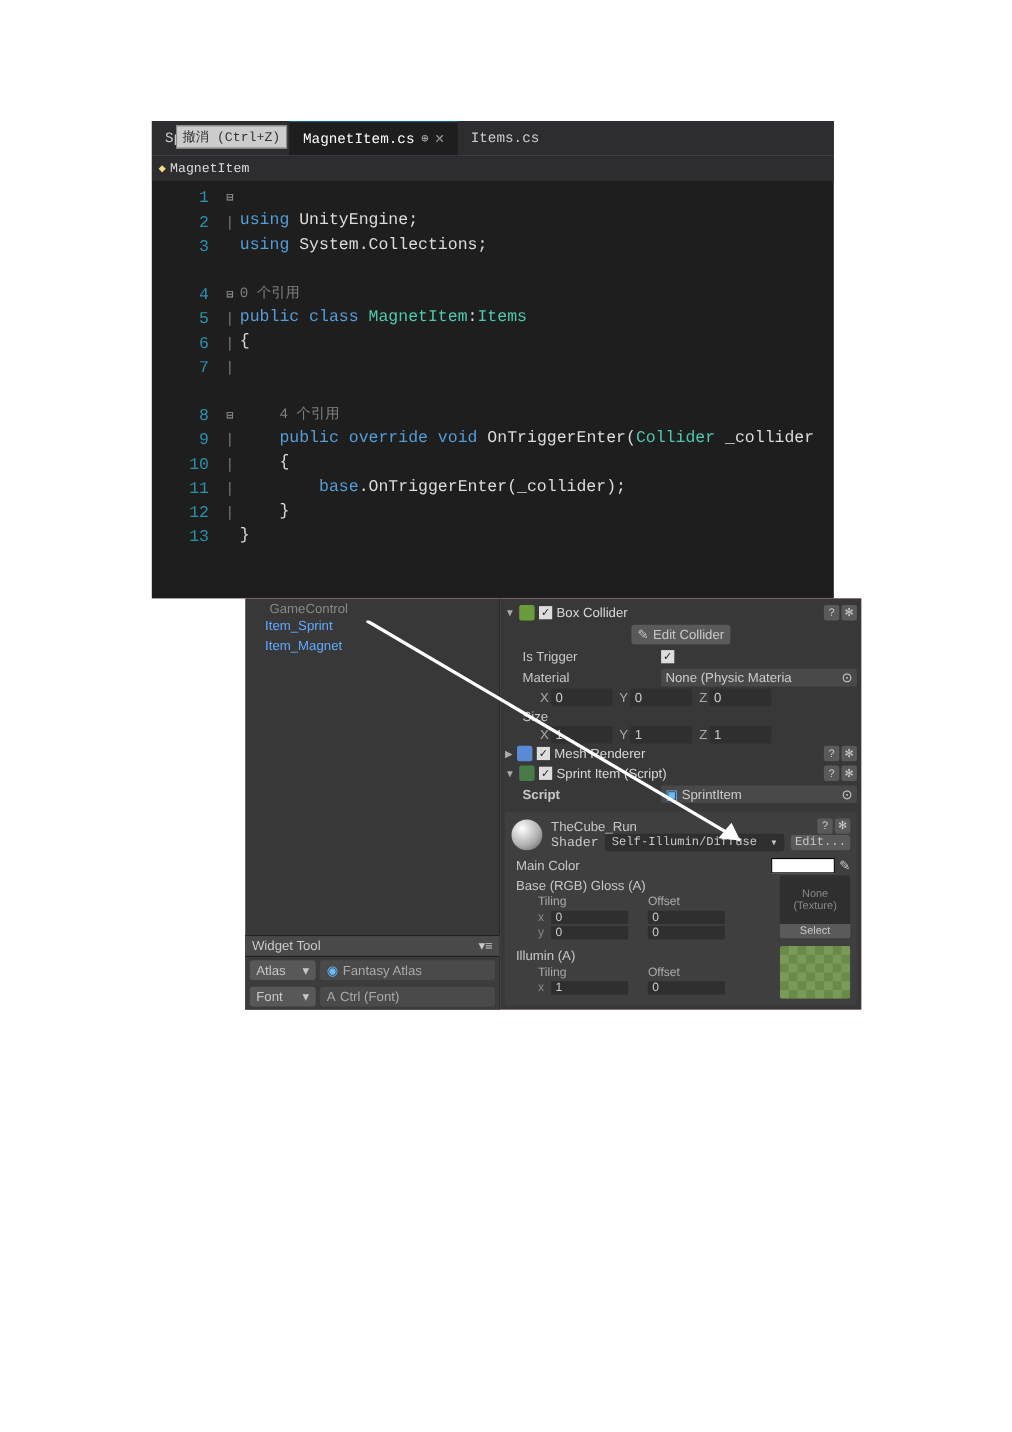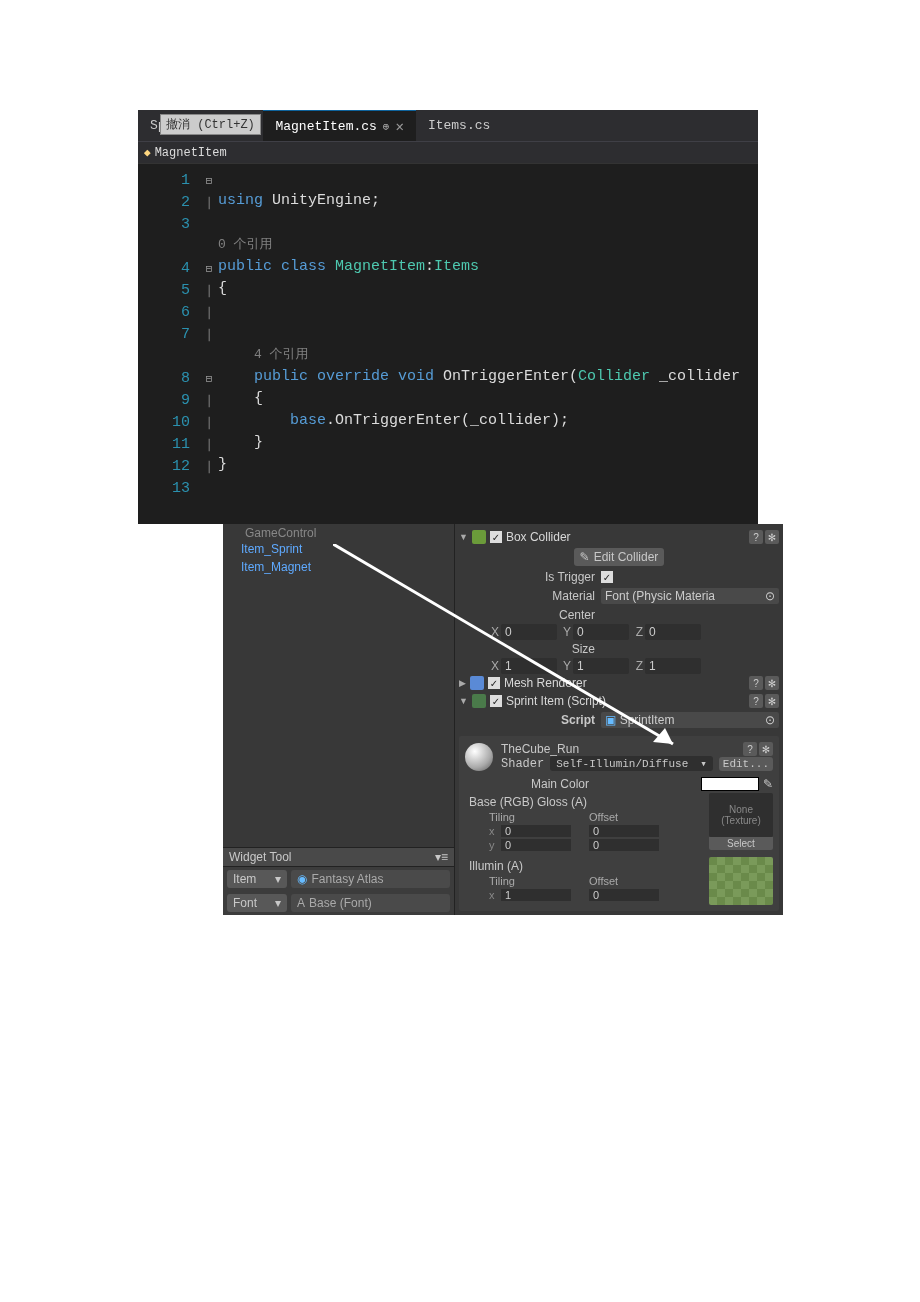--- a/index.html
+++ b/index.html
@@ -48,21 +48,21 @@
   .comp-head { display:flex; align-items:center; gap:4px; padding: 2px 0; }
   .fold-tri { color:#aaa; font-size:9px; }
   .comp-icon { width:14px; height:14px; background:#6b9b3a; border-radius:2px; }
   .comp-icon.mesh { background:#5a8ad6; }
   .comp-icon.script { background:#4a7a4a; }
   .chk { width:12px; height:12px; background:#ddd; display:inline-flex; align-items:center; justify-content:center; font-size:10px; color:#222; }
   .comp-title { font-weight:normal; color:#d8d8d8; }
   .help-gear { margin-left:auto; display:flex; gap:2px; }
   .hg { width:14px; height:14px; background:#5a5a5a; display:flex; align-items:center; justify-content:center; font-size:10px; color:#ccc; border-radius:2px; }
   .prop { display:flex; align-items:center; padding: 2px 0 2px 16px; gap:6px; }
-  .prop-label { width: 120px; color:#c8c8c8;text-align:right; }
+  .prop-label { width: 120px; color:#c8c8c8; }
   .prop-field { flex:1; background:#494949; padding:1px 4px; border-radius:2px; color:#ccc; display:flex; align-items:center; justify-content:space-between; }
   .edit-btn { background:#5a5a5a; padding:2px 6px; border-radius:3px; display:flex; align-items:center; gap:4px; }
   .xyz { display:flex; gap:2px; padding-left:28px; }
   .ax { display:flex; align-items:center; gap:2px; }
   .ax-l { color:#aaa; width:12px; text-align:right; }
   .ax-f { background:#2f2f2f; width:56px; padding:1px 4px; border-radius:2px; color:#ccc; }
   .material { background:#3f3f3f; margin-top:6px; padding:6px; border-radius:2px; }
   .mat-head { display:flex; align-items:center; gap:8px; margin-bottom:4px; }
   .sphere { width:28px; height:28px; border-radius:50%; background: radial-gradient(circle at 35% 30%, #fff, #aaa 60%, #555); }
   .shader-row { display:flex; align-items:center; gap:6px;font-family:Liberation Mono, monospace; }
@@ -133,20 +133,21 @@
           <div></div>
           <div>⊟</div>
           <div>│</div>
           <div>│</div>
           <div>│</div>
           <div>│</div>
           <div></div>
       </div>
       <div class="lines">
         <div><span class="kw">using </span><span>UnityEngine</span><span>;</span></div>
+        <div><span class="kw">using </span><span>System.Collections;</span></div>
         <div></div>
         <div><span class="ref">0 个引用</span></div>
         <div><span class="kw">public </span><span class="kw">class </span><span class="type">MagnetItem</span><span>:</span><span class="type">Items</span></div>
         <div>{</div>
         <div></div>
         <div></div>
         <div>    <span class="ref">4 个引用</span></div>
         <div><span class="kw">    public </span><span class="kw">override </span><span class="kw">void </span><span>OnTriggerEnter(</span><span class="type">Collider</span><span> _collider</span></div>
         <div>    {</div>
         <div><span class="kw">        base</span><span>.OnTriggerEnter(_collider);</span></div>
@@ -168,36 +169,36 @@
         <line x1="0" y1="0" x2="340" y2="200" stroke="#fff" stroke-width="3"></line>
         <polygon points="340,200 320,198 332,184" fill="#fff"></polygon>
       </svg>
       <div class="widget-tool">
         <div class="wt-title">
             <span>Widget Tool</span>
             <span>▾≡</span>
           </div>
         <div class="wt-row">
           <div class="wt-label">
-              <span>Item</span>
+              <span>Atlas</span>
               <span>▾</span>
             </div>
           <div class="wt-val">
               <span style="color:#6bf">◉</span>
               <span>Fantasy Atlas</span>
             </div>
         </div>
         <div class="wt-row">
           <div class="wt-label">
               <span>Font</span>
               <span>▾</span>
             </div>
           <div class="wt-val">
               <span>A</span>
-              <span>Base (Font)</span>
+              <span>Ctrl (Font)</span>
             </div>
         </div>
       </div>
     </div>
 
     <div class="inspector">
 
       <div class="comp-head">
         <span class="fold-tri">▼</span>
         <span class="comp-icon"></span>
@@ -214,26 +215,23 @@
             <span>Edit Collider</span>
           </span>
       </div>
       <div class="prop">
           <span class="prop-label">Is Trigger</span>
           <span class="chk">✓</span>
         </div>
       <div class="prop">
           <span class="prop-label">Material</span>
           <span class="prop-field">
-            <span>Font (Physic Materia</span>
+            <span>None (Physic Materia</span>
             <span>⊙</span>
           </span>
-        </div>
-      <div class="prop">
-          <span class="prop-label">Center</span>
         </div>
       <div class="xyz">
         <span class="ax">
             <span class="ax-l">X</span>
             <span class="ax-f">0</span>
           </span>
         <span class="ax">
             <span class="ax-l">Y</span>
             <span class="ax-f">0</span>
           </span>

